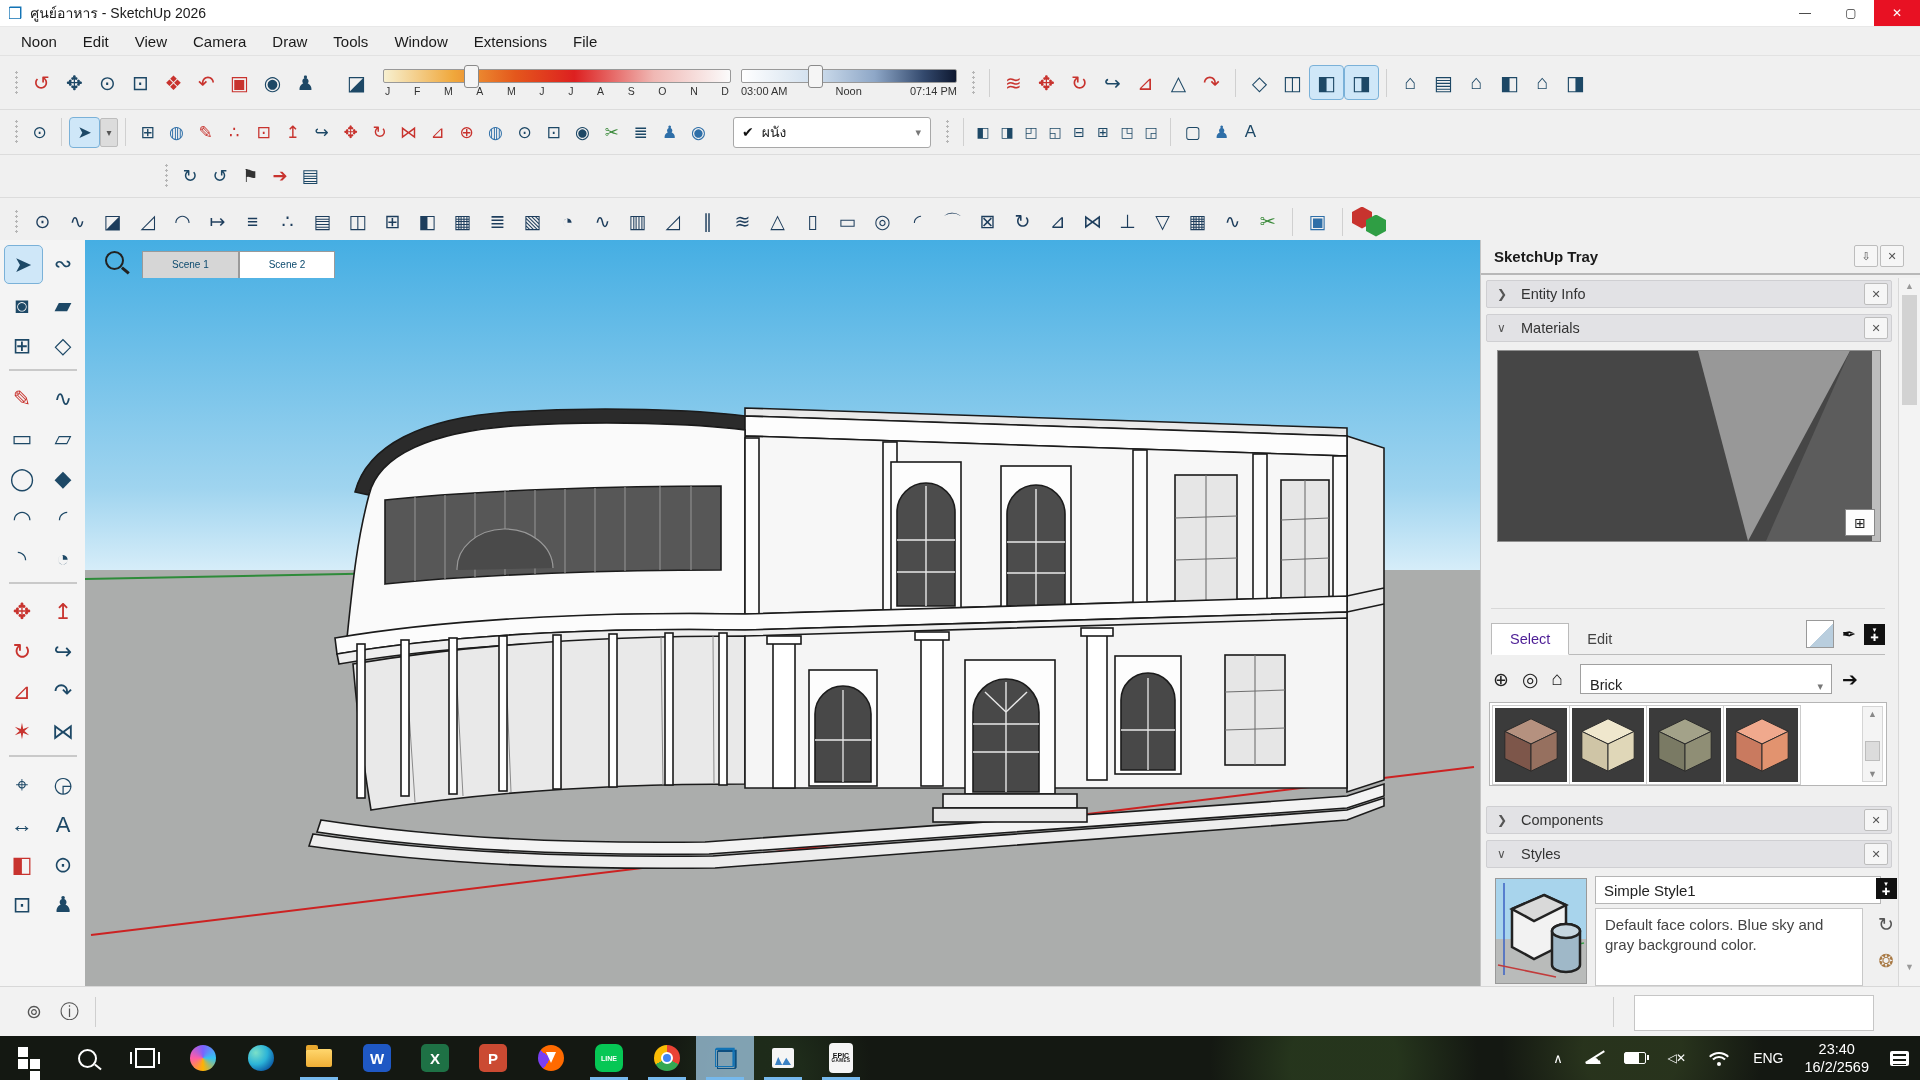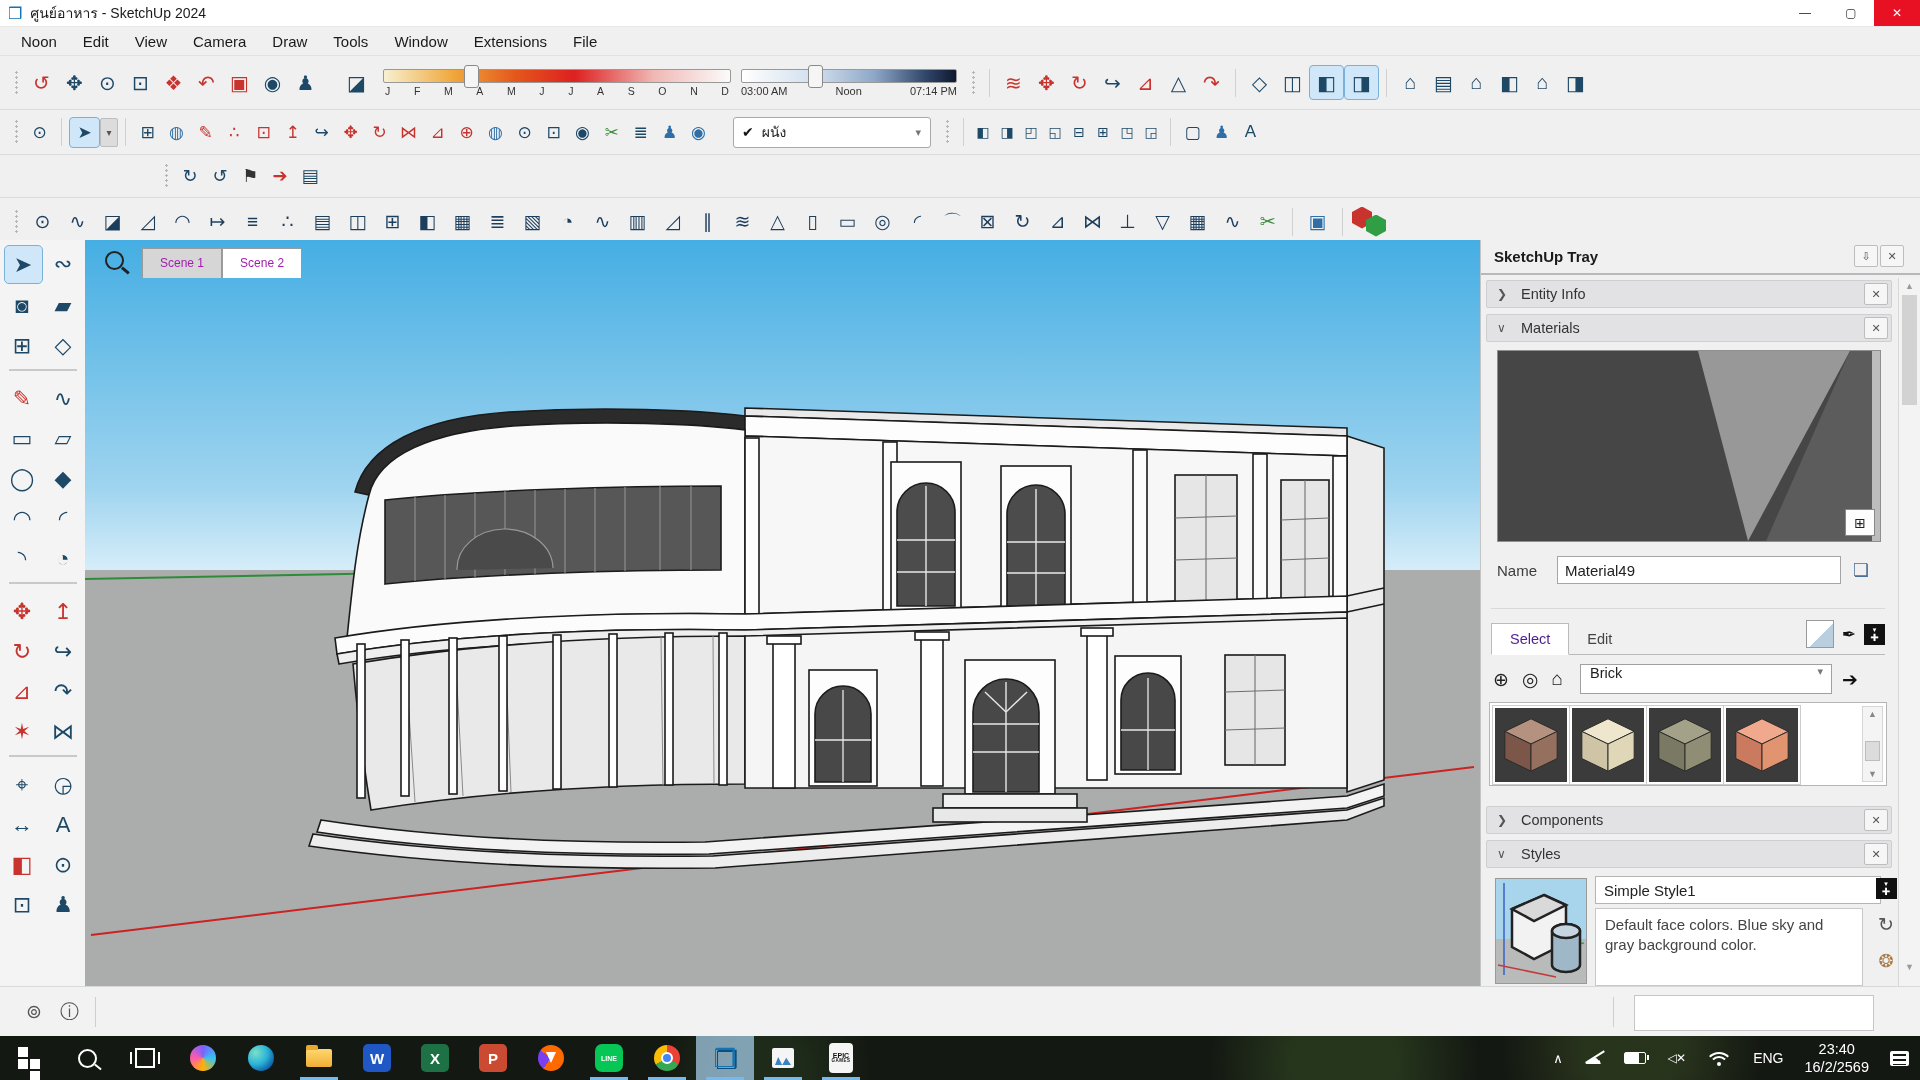--- a/index.html
+++ b/index.html
@@ -48,21 +48,21 @@
   .left-palette{position:absolute;left:0;top:0;width:85px;height:746px;background:#f4f4f4;display:grid;grid-template-columns:37px 37px;gap:3px 4px;justify-content:center;align-content:start;padding-top:5px;box-sizing:border-box;overflow:hidden;}
   .lpi{width:37px;height:37px;display:flex;align-items:center;justify-content:center;font-size:22px;color:#1d4866;border-radius:5px;}
   .lpi.active{background:#cfe7f8;border:1px solid #7ab1d8;}
   i.lp-sep{grid-column:1/3;height:4px;border-top:2px solid #c9c9c9;margin:2px 5px;}
   
   .viewport{position:absolute;left:85px;top:0;width:1395px;height:746px;overflow:hidden;}
   .viewport svg{position:absolute;inset:0;}
   .scene-tabs{position:absolute;top:0;left:20px;display:flex;align-items:flex-end;height:38px;}
   .vp-search{width:15px;height:15px;border:2.5px solid #222;border-radius:50%;position:relative;margin:0 18px 8px 0;}
   .vp-search::after{content:"";position:absolute;width:9px;height:2.5px;background:#222;right:-8px;bottom:-3px;transform:rotate(40deg);}
-  .scene-tab{padding:7px 17px 8px;font-size:12px;color:#a21caf;background:#d6d6d6;border:1px solid #9a9a9a;border-bottom:none;}
+  .scene-tab{padding:7px 29px 8px;font-size:10px;color:#0c4a6e;background:#d6d6d6;border:1px solid #9a9a9a;border-bottom:none;}
   .scene-tab.active{background:#ffffff;}
   
   .tray{position:absolute;right:0;top:0;width:440px;height:746px;background:#f0f0f0;border-left:1px solid #c4c4c4;box-sizing:border-box;}
   .tray-title{position:absolute;left:0;top:0;width:100%;height:32px;display:flex;align-items:center;}
   .tray-title b{font-size:15px;color:#1a1a1a;margin-left:13px;}
   .tray-hr{position:absolute;top:33px;left:0;width:100%;height:2px;background:#b8b8b8;}
   .tray-btn{width:22px;height:20px;border:1px solid #bdbdbd;background:#f6f6f6;display:flex;align-items:center;justify-content:center;font-size:11px;color:#555;border-radius:2px;}
   .tray-title .tray-btn{position:absolute;top:5px;}
   .pinbtn{right:42px;} .traybtn-close{right:16px;}
   .sec-bar{position:absolute;left:5px;width:406px;height:28px;background:#e2e2e5;border:1px solid #cfcfd2;border-radius:2px;display:flex;align-items:center;box-sizing:border-box;}
@@ -82,21 +82,21 @@
   .mat-tabs{position:absolute;left:10px;top:380px;width:394px;height:34px;border-bottom:1px solid #bbb;display:flex;align-items:flex-end;}
   .mtab{padding:7px 18px;font-size:14.5px;color:#444;}
   .mtab.active{background:#fff;border:1px solid #bbb;border-bottom:1px solid #fff;margin-bottom:-1px;color:#4c1d95;}
   .mat-tab-icons{position:absolute;right:0px;top:0px;display:flex;align-items:center;gap:8px;}
   .swatch-chip{width:26px;height:26px;border:1px solid #999;background:linear-gradient(135deg,#ffffff 0 55%,#b9cede 55% 100%);}
   .dropper{font-size:17px;color:#111;transform:rotate(0deg);}
   .setpaint{width:21px;height:21px;background:#111;color:#fff;display:flex;flex-direction:column;align-items:center;justify-content:center;line-height:1;}
   .setpaint .c1{font-size:7px;} .setpaint .c2{font-size:10px;}
   .mat-toolbar{position:absolute;left:12px;top:424px;width:394px;height:30px;display:flex;align-items:center;}
   .mti{font-size:19px;color:#222;margin-right:13px;}
-  .brick-dd{width:250px;height:28px;border:1px solid #a0a0a0;background:#fff;display:flex;align-items:flex-start;margin-left:4px;}
+  .brick-dd{width:250px;height:28px;border:1px solid #a0a0a0;background:#fff;display:flex;align-items:flex-end;margin-left:4px;}
   .brick-dd span{font-size:14.5px;color:#222;margin-left:9px;}
   .brick-dd .caret{margin-left:auto;margin-right:8px;color:#777;font-size:11px;}
   .mat-detail{font-size:19px;color:#111;margin-left:10px;font-weight:bold;}
   .swatch-panel{position:absolute;left:8px;top:462px;width:398px;height:84px;border:1px solid #b5b5b5;background:#fff;display:flex;padding:3px;box-sizing:border-box;}
   .swatch{width:72px;height:74px;background:#3b3b3b;border:2px solid #fff;outline:1px solid #ccc;margin-right:1px;display:flex;align-items:center;justify-content:center;}
   .swatch svg{width:62px;height:62px;}
   .sw-scroll{margin-left:auto;width:19px;background:#f4f4f4;border:1px solid #d5d5d5;display:flex;flex-direction:column;align-items:center;font-size:9px;color:#888;}
   .sw-scroll .thumb{width:13px;height:18px;background:#dcdcdc;border:1px solid #bdbdbd;margin-top:22px;}
   .sw-scroll .up{margin-top:2px;} .sw-scroll .down{margin-top:auto;margin-bottom:2px;}
   
@@ -173,21 +173,21 @@
   .tag-dd .val{font-size:14px;color:#222;}
   .tag-dd .caret{margin-left:auto;margin-right:9px;color:#777;font-size:11px;}
 </style>
 </head>
 <body>
 
 <div class="app">
 
   <div class="titlebar">
     <span class="su-logo">❒</span>
-    <span class="title-text">ศูนย์อาหาร - SketchUp 2024</span>
+    <span class="title-text">ศูนย์อาหาร - SketchUp 2026</span>
     <div class="win-btns">
       <span class="win-btn">—</span>
       <span class="win-btn">▢</span>
       <span class="win-btn close">✕</span>
     </div>
   </div>
 
   <div class="menubar">
 
   <span class="menu-item">Noon</span>
@@ -884,25 +884,20 @@
       <div class="mat-preview">
         <svg viewBox="0 0 382 190">
           <rect x="0" y="0" width="382" height="190" fill="#464646"></rect>
           <polygon points="200,0 352,0 250,190" fill="#989898"></polygon>
           <polygon points="352,0 382,0 382,190 268,190" fill="#5c5c5c"></polygon>
           <rect x="374" y="0" width="8" height="190" fill="#bdbdbd"></rect>
         </svg>
         <span class="mat-screen-btn">⊞</span>
       </div>
 
-      <div class="name-row">
-        <label>Name</label>
-        <input class="name-input" value="Material49" style="">
-        <span class="copy-btn">❏</span>
-      </div>
 
       <div class="mat-sep"></div>
 
       <div class="mat-tabs">
         <span class="mtab active">Select</span>
         <span class="mtab">Edit</span>
         <span class="mat-tab-icons">
           <span class="swatch-chip"></span>
           <span class="dropper">✒</span>
           <span class="setpaint">

